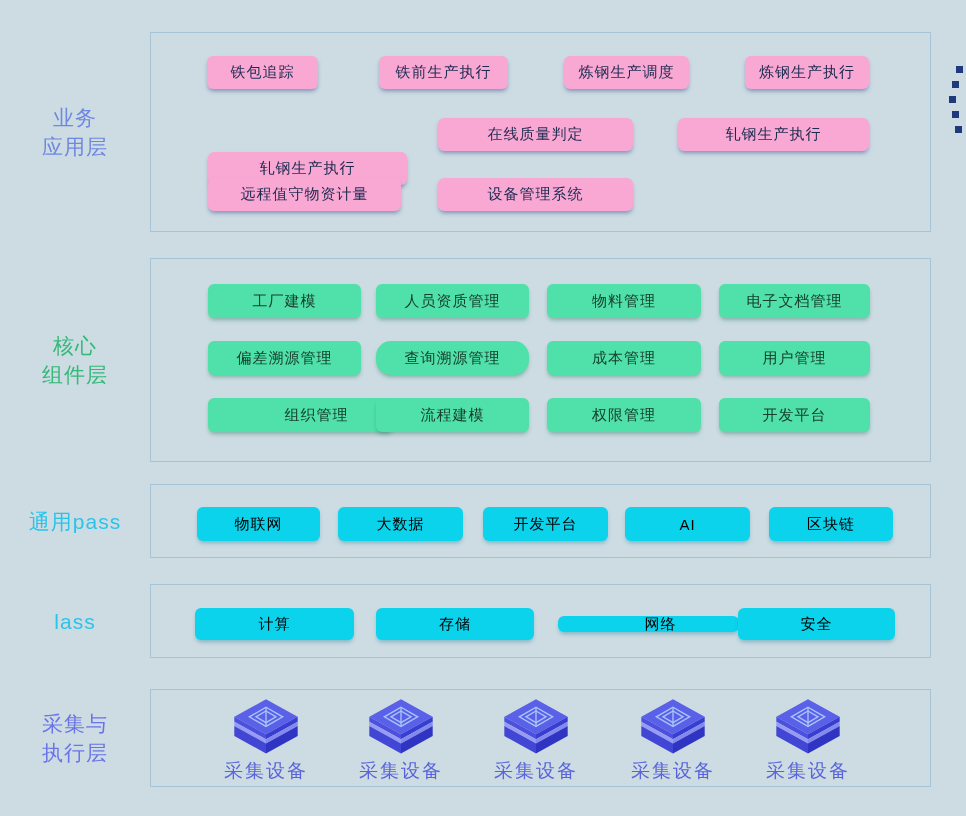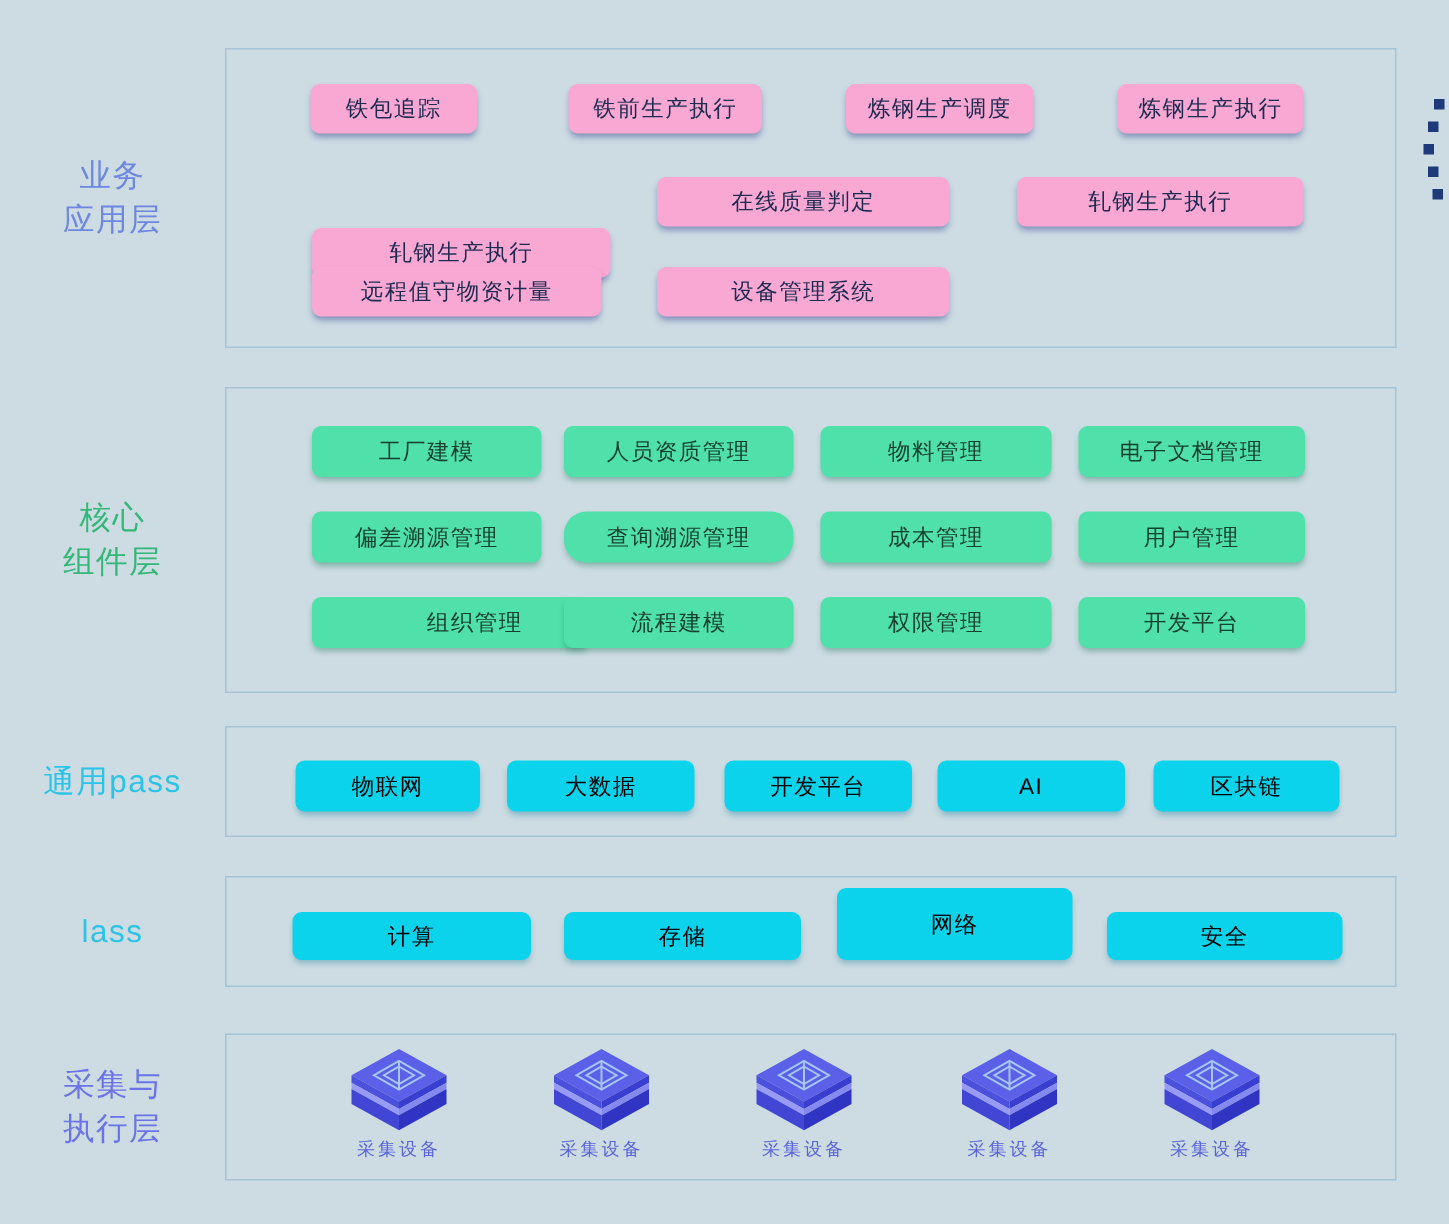--- a/index.html
+++ b/index.html
@@ -54,21 +54,21 @@
     box-shadow:0 3px 4px -1px rgba(10,120,150,.4);height:34px;
   }
 
   
   .device-item{
     position:absolute;top:6px;width:130px;
     display:flex;flex-direction:column;align-items:center;
   }
   .device-item svg{display:block;}
   .device-label{
-    margin-top:2px;font-size:12px;letter-spacing:2px;color:#5a64da;
+    margin-top:2px;font-size:19px;letter-spacing:2px;color:#5a64da;
   }
 
   
   .deco-sq{position:absolute;width:7px;height:7px;background:#1e3a7a;}
 </style>
 </head>
 <body>
 
 <div class="page">
 
@@ -123,21 +123,21 @@
     <div class="btn btn-cyan" style="left:474px;top:22px;width:125px;">AI</div>
     <div class="btn btn-cyan" style="left:618px;top:22px;width:124px;">区块链</div>
   </div>
 
   <div class="layer-label ll-iaas">
     <span>lass</span>
   </div>
   <div class="panel panel-iaas">
     <div class="btn btn-cyan" style="left:44px;top:23px;width:159px;height:32px;">计算</div>
     <div class="btn btn-cyan" style="left:225px;top:23px;width:158px;height:32px;">存储</div>
-    <div class="btn btn-cyan" style="left:407px;top:7px;width:157px;height:48px;">网络</div>
+    <div class="btn btn-cyan" style="left:407px;top:31px;width:157px;height:16px;padding-left:24px;">网络</div>
     <div class="btn btn-cyan" style="left:587px;top:23px;width:157px;height:32px;">安全</div>
   </div>
 
   <div class="layer-label ll-device">
     <span>采集与</span>
     <span>执行层</span>
   </div>
   <div class="panel panel-device">
 
     <div class="device-item" style="left:50px;">

